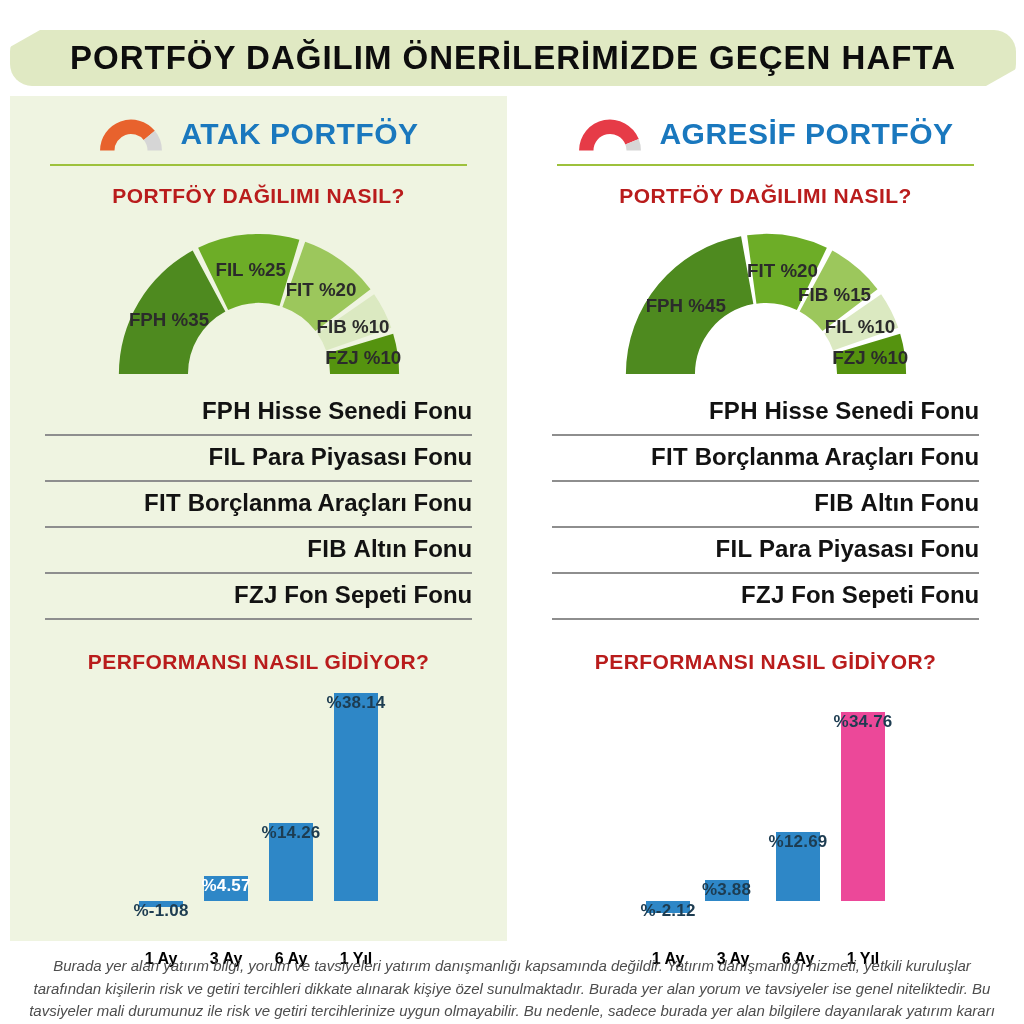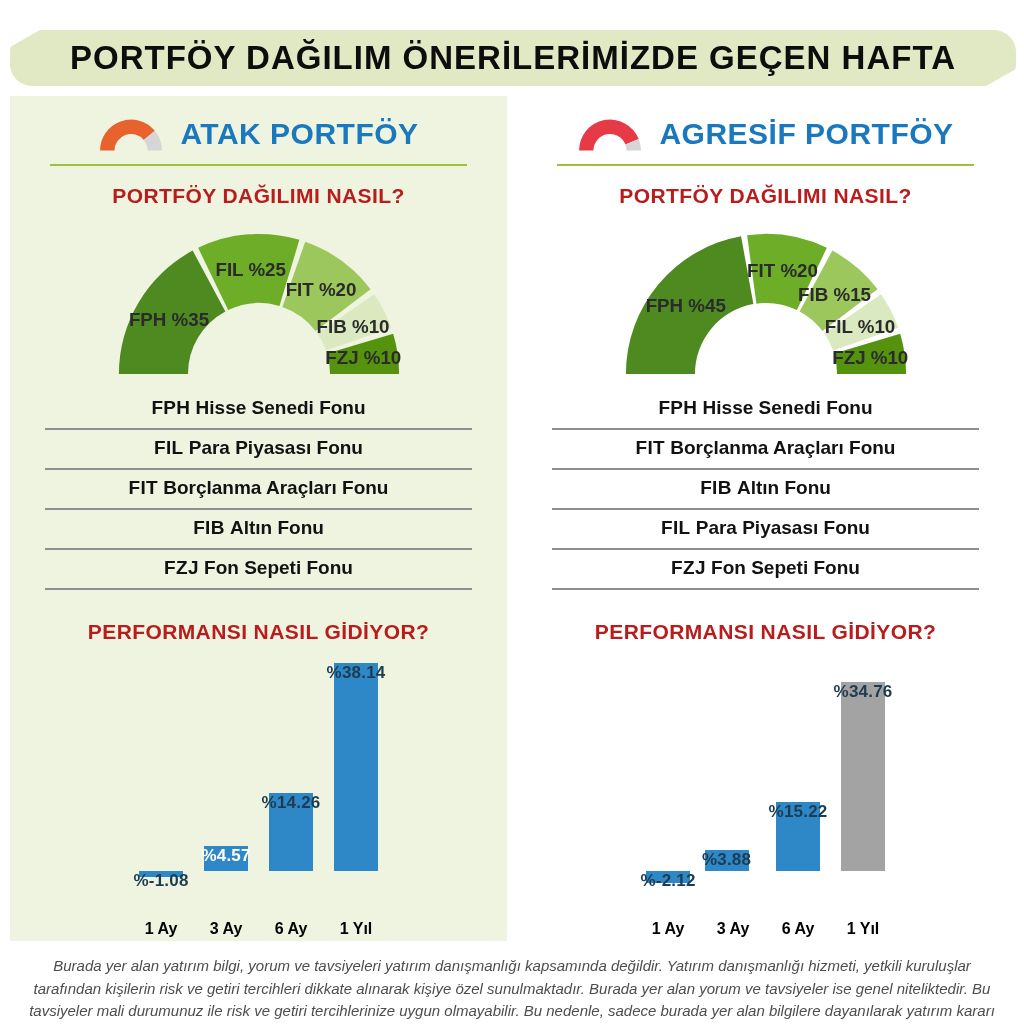--- a/index.html
+++ b/index.html
@@ -18,21 +18,21 @@
   .gauge{width:66px;height:38px;overflow:visible;}
   .col-title{margin:0;font-size:30px;font-weight:900;color:#1a78be;letter-spacing:.5px;}
   .header-rule{width:84%;margin:4px auto 0;border-bottom:2px solid #9dc13c;}
   .section-heading{text-align:center;font-size:21px;font-weight:800;color:#b91c1c;
                    letter-spacing:.4px;margin:18px 0 0;}
   
   .donut{display:block;margin:16px auto 0;width:296px;height:156px;overflow:visible;}
   .donut text{font-family:"Liberation Sans",sans-serif;font-weight:700;font-size:19px;fill:#2b2b2b;}
   
   .fund-list{list-style:none;margin:10px auto 0;padding:0;width:86%;}
-  .fund-row{text-align:center;font-size:19px;color:#121212;padding:7px 0 9px;
+  .fund-row{text-align:right;font-size:24px;color:#121212;padding:7px 0 9px;
             border-bottom:2px solid #8e8e8e;}
   .fund-row b{font-weight:800;letter-spacing:.3px;}
   .fund-row span{font-weight:600;}
   .perf-heading{margin-top:30px;}
   
   .bar-chart{width:260px;margin:12px auto 0;}
   .bars-plot{position:relative;height:232px;}
   .bar{position:absolute;display:flex;align-items:flex-start;justify-content:center;}
   .bar-value{font-size:17px;font-weight:700;white-space:nowrap;letter-spacing:.2px;}
   .bars-axis{display:flex;margin-top:32px;}
@@ -145,23 +145,23 @@
       <h3 class="section-heading perf-heading">PERFORMANSI NASIL GİDİYOR?</h3>
       <div class="bar-chart">
         <div class="bars-plot">
             <div class="bar" style="left: 10.5px; width: 44px; height: 11.554px; top: 215px; background: rgb(46, 135, 199);">
               <span class="bar-value" style="color: rgb(29, 60, 81);">%-2.12</span>
             </div>
             <div class="bar" style="left: 69px; width: 44px; height: 21.146px; top: 193.854px; background: rgb(46, 135, 199);">
               <span class="bar-value" style="color: rgb(29, 60, 81);">%3.88</span>
             </div>
             <div class="bar" style="left: 140.5px; width: 44px; height: 69.1605px; top: 145.839px; background: rgb(46, 135, 199);">
-              <span class="bar-value" style="color: rgb(29, 60, 81);">%15.22</span>
+              <span class="bar-value" style="color: rgb(29, 60, 81);">%12.69</span>
             </div>
-            <div class="bar" style="left: 205.5px; width: 44px; height: 189.442px; top: 25.558px; background: #a3a3a3;">
+            <div class="bar" style="left: 205.5px; width: 44px; height: 189.442px; top: 25.558px; background: #ec4899;">
               <span class="bar-value" style="color: rgb(29, 60, 81);">%34.76</span>
             </div>
           </div>
         <div class="bars-axis">
             <div class="bar-cat" style="width: 65px;">1 Ay</div>
             <div class="bar-cat" style="width: 65px;">3 Ay</div>
             <div class="bar-cat" style="width: 65px;">6 Ay</div>
             <div class="bar-cat" style="width: 65px;">1 Yıl</div>
           </div>
       </div>

